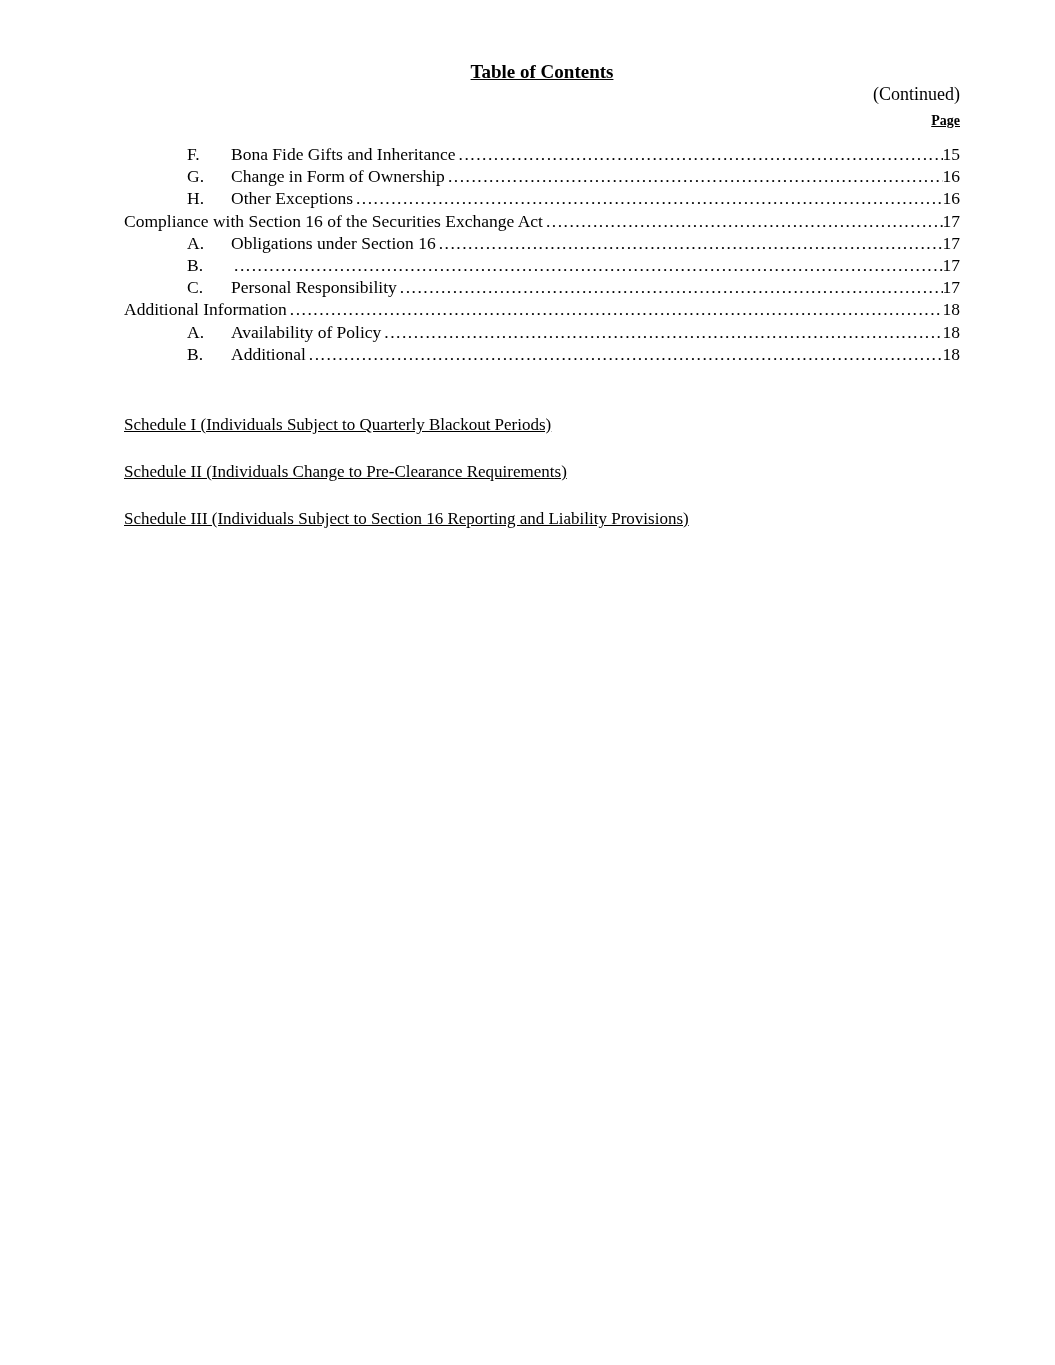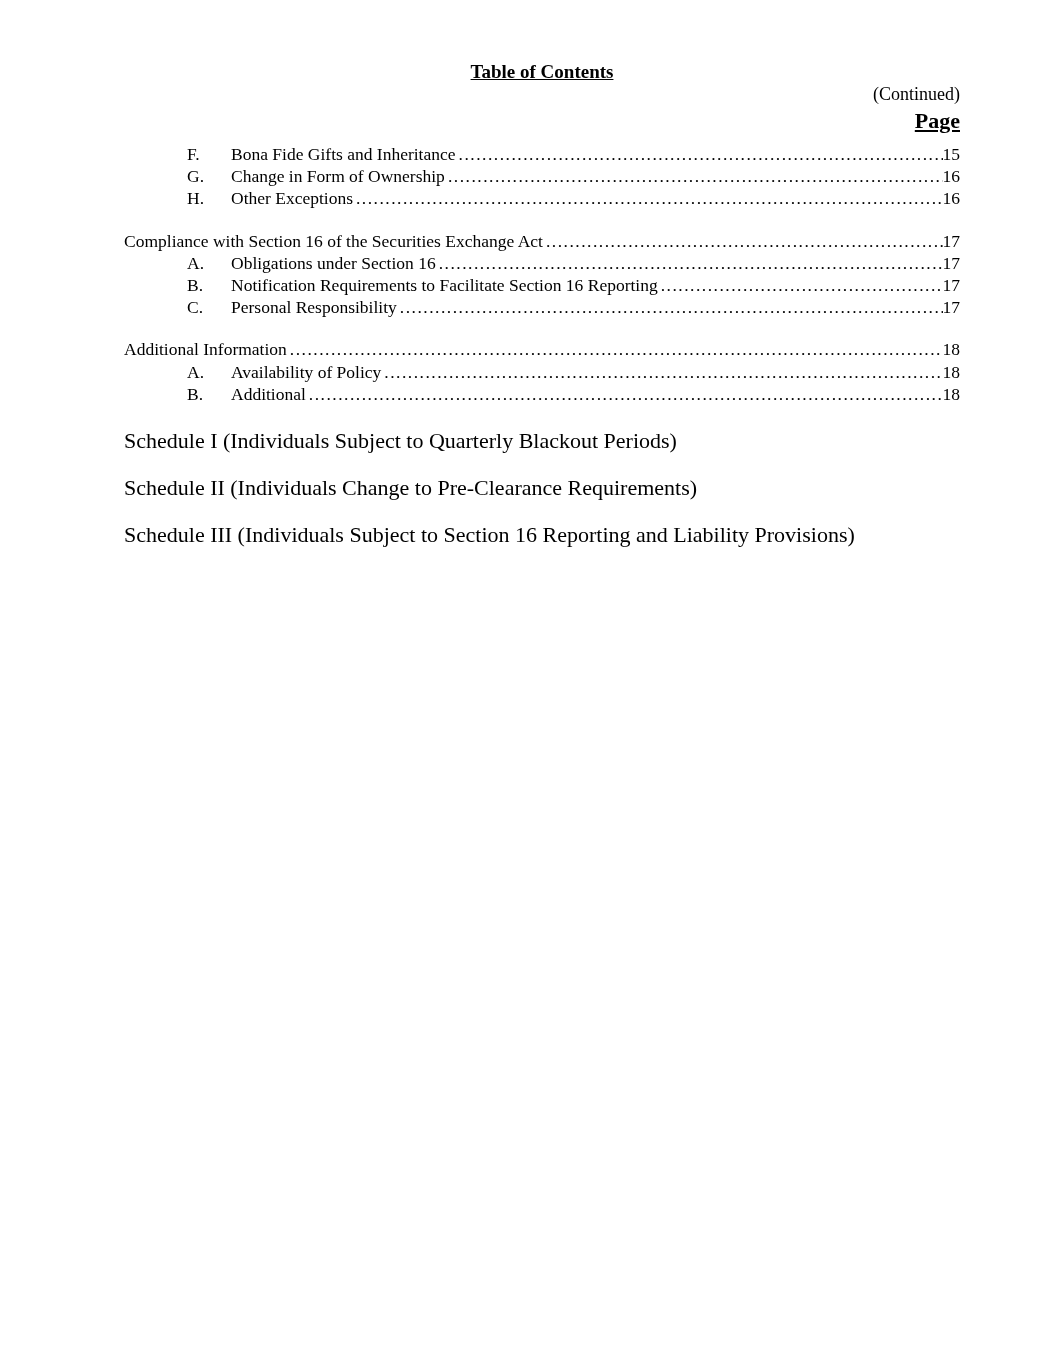--- a/index.html
+++ b/index.html
@@ -26,32 +26,32 @@
     text-decoration: underline;
     line-height: 23px;
   }
   .doc-subtitle {
     text-align: right;
     font-size: 18px;
     line-height: 23px;
   }
   .page-col-header {
     text-align: right;
-    font-size: 22px;
+    font-size: 14px;
     font-weight: bold;
     text-decoration: underline;
     line-height: 22px;
     margin-top: 4px;
   }
   .toc {
     margin-top: 11px;
     font-size: 17.5px;
   }
   .toc-group { margin: 0; }
-  .toc-group + .toc-group { margin-top: 20px; }
+  .toc-group + .toc-group { }
   .toc-row {
     display: flex;
     align-items: baseline;
     line-height: 22.2px;
     white-space: nowrap;
   }
   .toc-row.lvl2 { padding-left: 63px; }
   .toc-letter {
     flex: none;
     width: 44px;
@@ -65,22 +65,23 @@
     letter-spacing: 1.5px;
   }
   .toc-dots::after {
     content: "................................................................................................................................................................................................................................................................";
   }
   .toc-page-num {
     flex: none;
     text-align: left;
   }
   .schedules {
-    margin-top: 24px;
-    font-size: 22px;
+    margin-top: 48px;
+    font-size: 17px;
+    text-decoration: underline;
   }
   .schedule-line {
     line-height: 24px;
     margin-bottom: 23px;
   }
 </style>
 </head>
 <body>
 
 <div class="doc-page">
@@ -119,21 +120,20 @@
         <span class="toc-page-num">17</span>
       </div>
       <div class="toc-row lvl2">
         <span class="toc-letter">A.</span>
         <span class="toc-text">Obligations under Section 16</span>
         <span class="toc-dots"></span>
         <span class="toc-page-num">17</span>
       </div>
       <div class="toc-row lvl2">
         <span class="toc-letter">B.</span>
-        <span class="toc-text">Notification Requirements to Facilitate Section 16 Reporting</span>
         <span class="toc-dots"></span>
         <span class="toc-page-num">17</span>
       </div>
       <div class="toc-row lvl2">
         <span class="toc-letter">C.</span>
         <span class="toc-text">Personal Responsibility</span>
         <span class="toc-dots"></span>
         <span class="toc-page-num">17</span>
       </div>
     </div>

